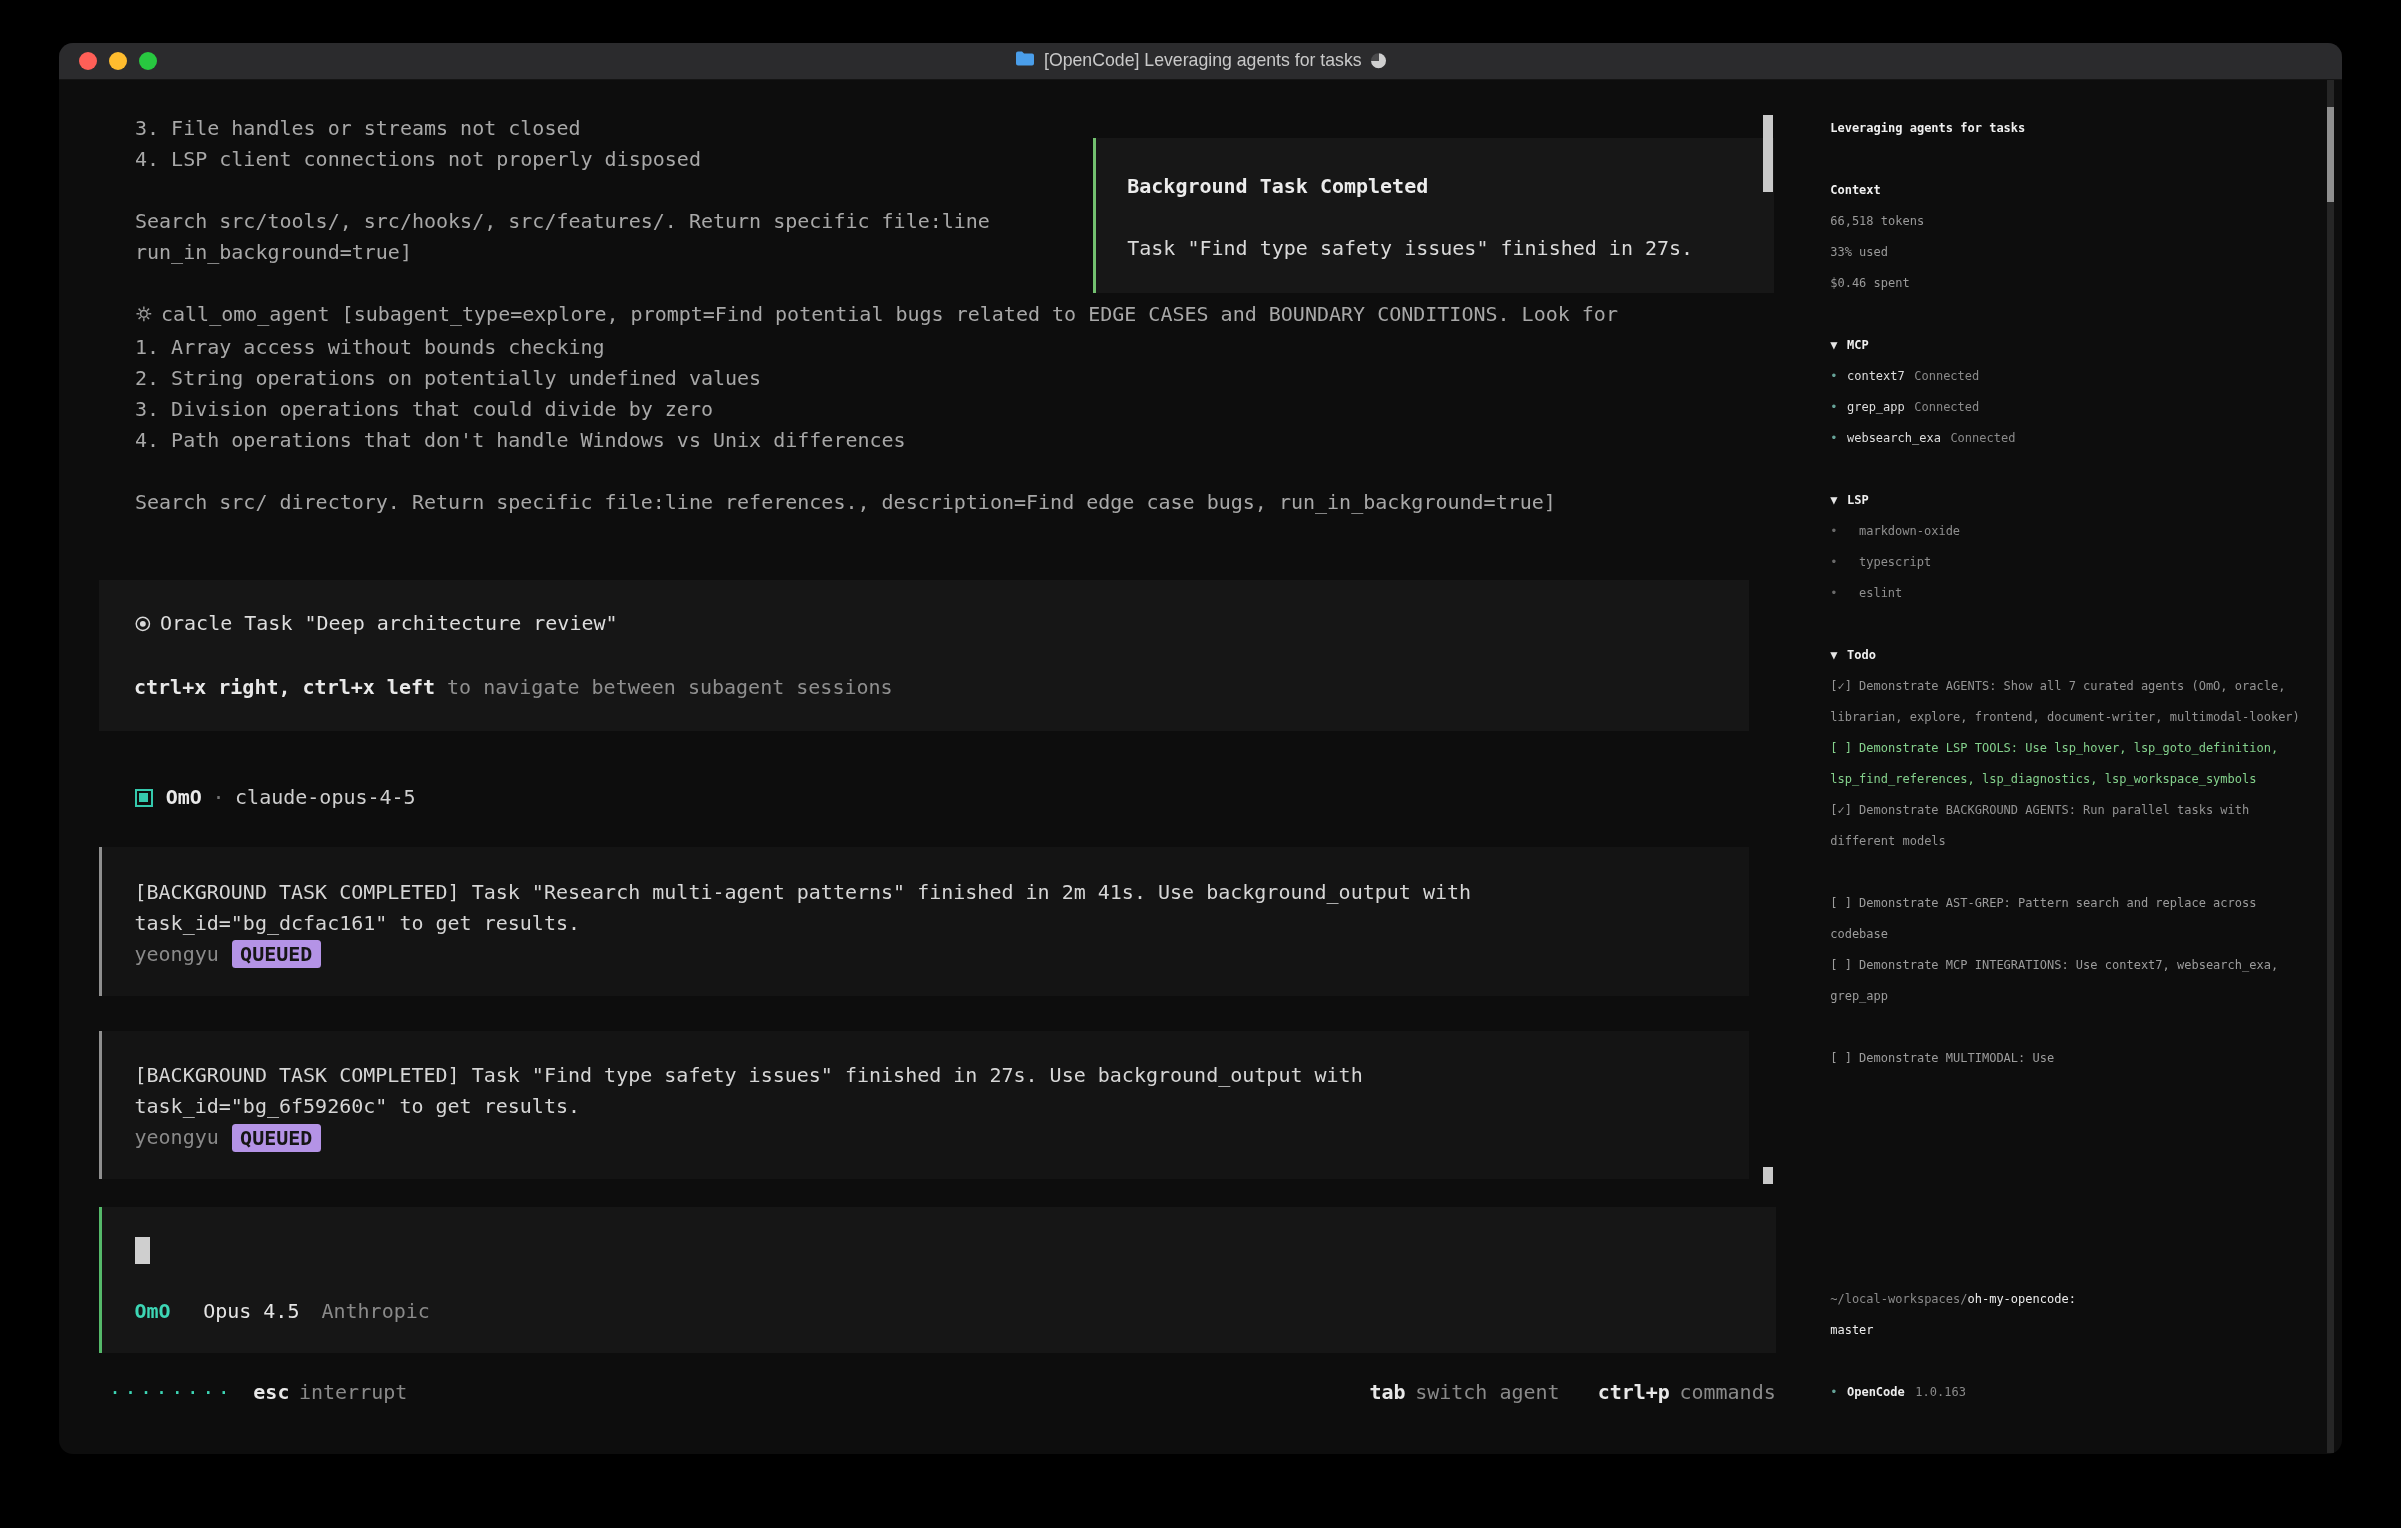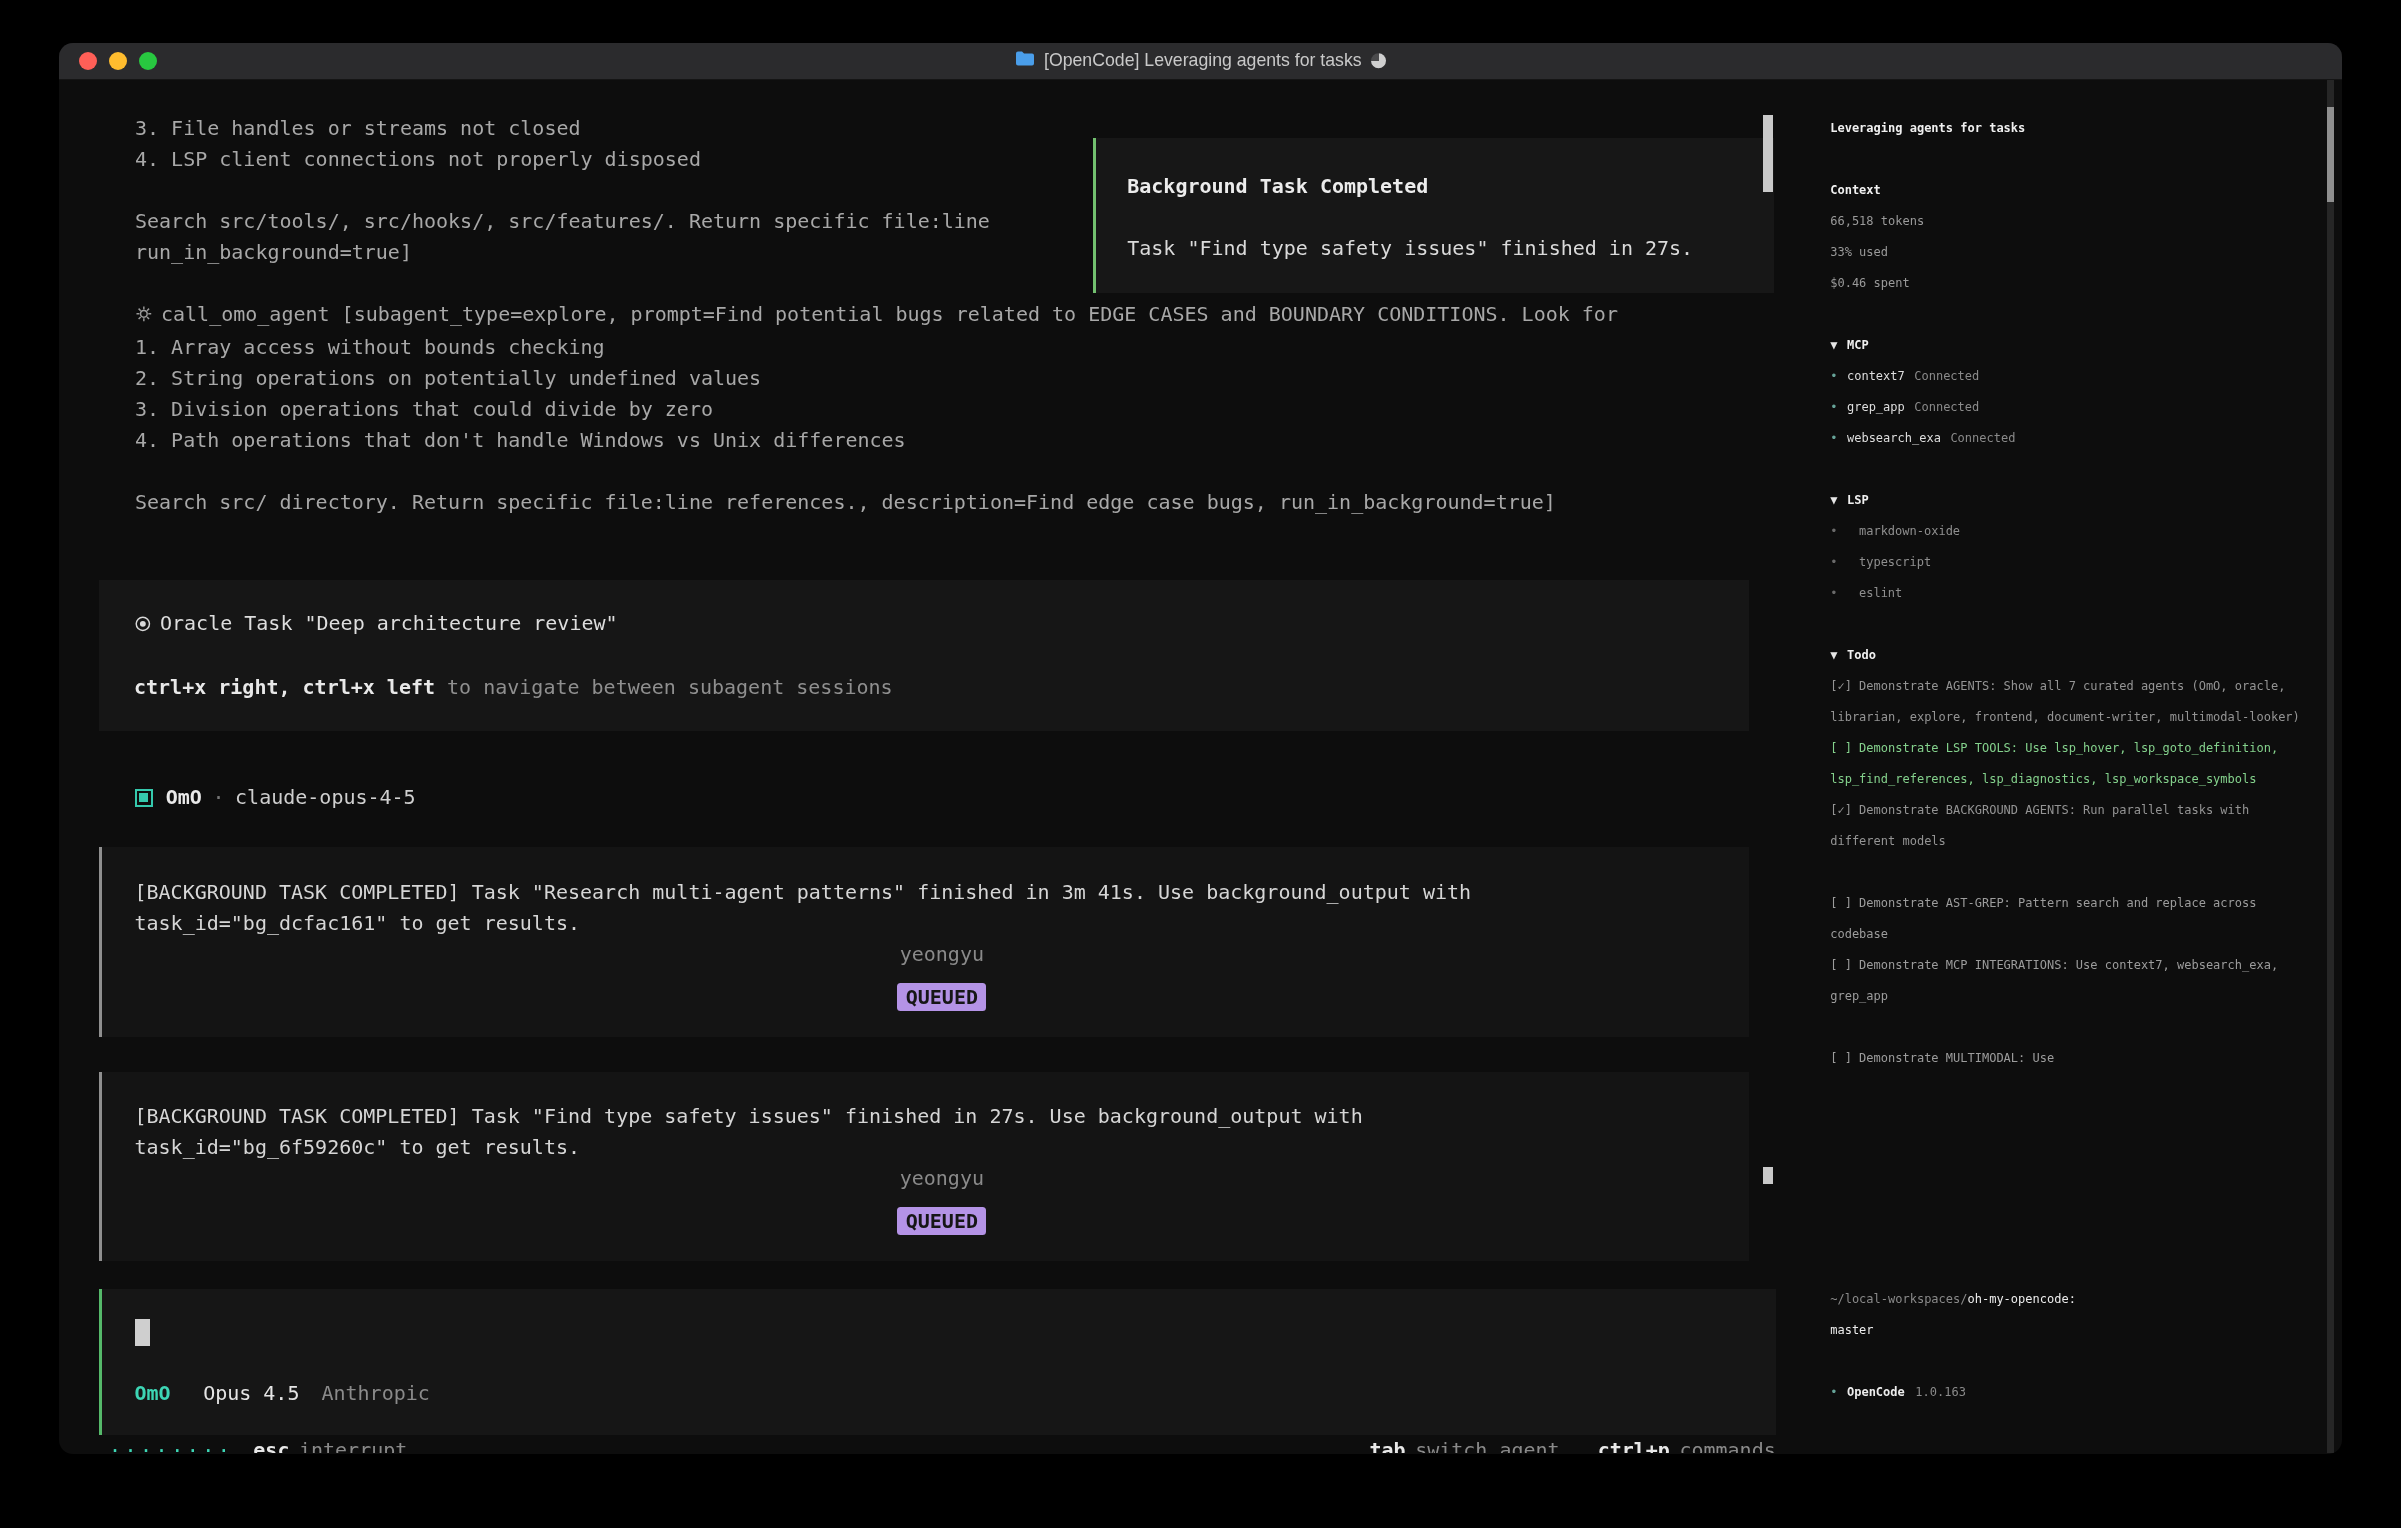--- a/index.html
+++ b/index.html
@@ -68,21 +68,21 @@
               margin-right:13px; flex:0 0 auto; }
   .omo-icon::after { content:""; position:absolute; left:2.4px; top:2.4px; width:8.3px;
                      height:8.3px; background:#35c9ad; }
   .agent-name { color:#e9e9e9; font-weight:700; }
   .agent-sep { color:#777; margin:0 10.6px; }
   .agent-model { color:#cfcfcf; }
 
   .task-block { flex:0 0 auto; margin:0 56px 0 40px; background:#141414;
                 border-left:3px solid #8f8f8f; padding:29.5px 0 26px; color:#d6d6d6; }
   .task-block .tline { padding-left:32.5px; white-space:pre; }
-  .task-meta { padding-left:32.5px; display:flex; align-items:center; gap:13px;flex-direction:column; }
+  .task-meta { padding-left:32.5px; display:flex; align-items:center; gap:13px; }
   .task-user { color:#8a8a8a; }
   .badge { display:inline-block; background:#b493e6; color:#161616; font-weight:700;
            padding:0 8.3px; border-radius:3.5px; line-height:28px; }
   .task1 { margin-top:34px; } .task2 { margin-top:35px; }
 
   .input-box { flex:0 0 auto; margin:28px 29.5px 0 40px; background:#161616;
                border-left:3px solid #55b96a; padding:26.6px 0; }
   .input-box .iline { padding-left:32.5px; }
   .cursor { display:inline-block; width:15.4px; height:27px; background:#cfcfcf;
             vertical-align:middle; }
@@ -182,21 +182,21 @@
       </div>
 
       <div class="agent-header">
         <span class="omo-icon"></span>
         <span class="agent-name">OmO</span>
         <span class="agent-sep">·</span>
         <span class="agent-model">claude-opus-4-5</span>
       </div>
 
       <div class="task-block task1">
-        <div class="tline">[BACKGROUND TASK COMPLETED] Task "Research multi-agent patterns" finished in 3m 41s. Use background_output with</div>
+        <div class="tline">[BACKGROUND TASK COMPLETED] Task "Research multi-agent patterns" finished in 2m 41s. Use background_output with</div>
         <div class="tline">task_id="bg_dcfac161" to get results.</div>
         <div class="task-meta">
           <span class="task-user">yeongyu</span>
           <span class="badge">QUEUED</span>
         </div>
       </div>
 
       <div class="task-block task2">
         <div class="tline">[BACKGROUND TASK COMPLETED] Task "Find type safety issues" finished in 27s. Use background_output with</div>
         <div class="tline">task_id="bg_6f59260c" to get results.</div>

